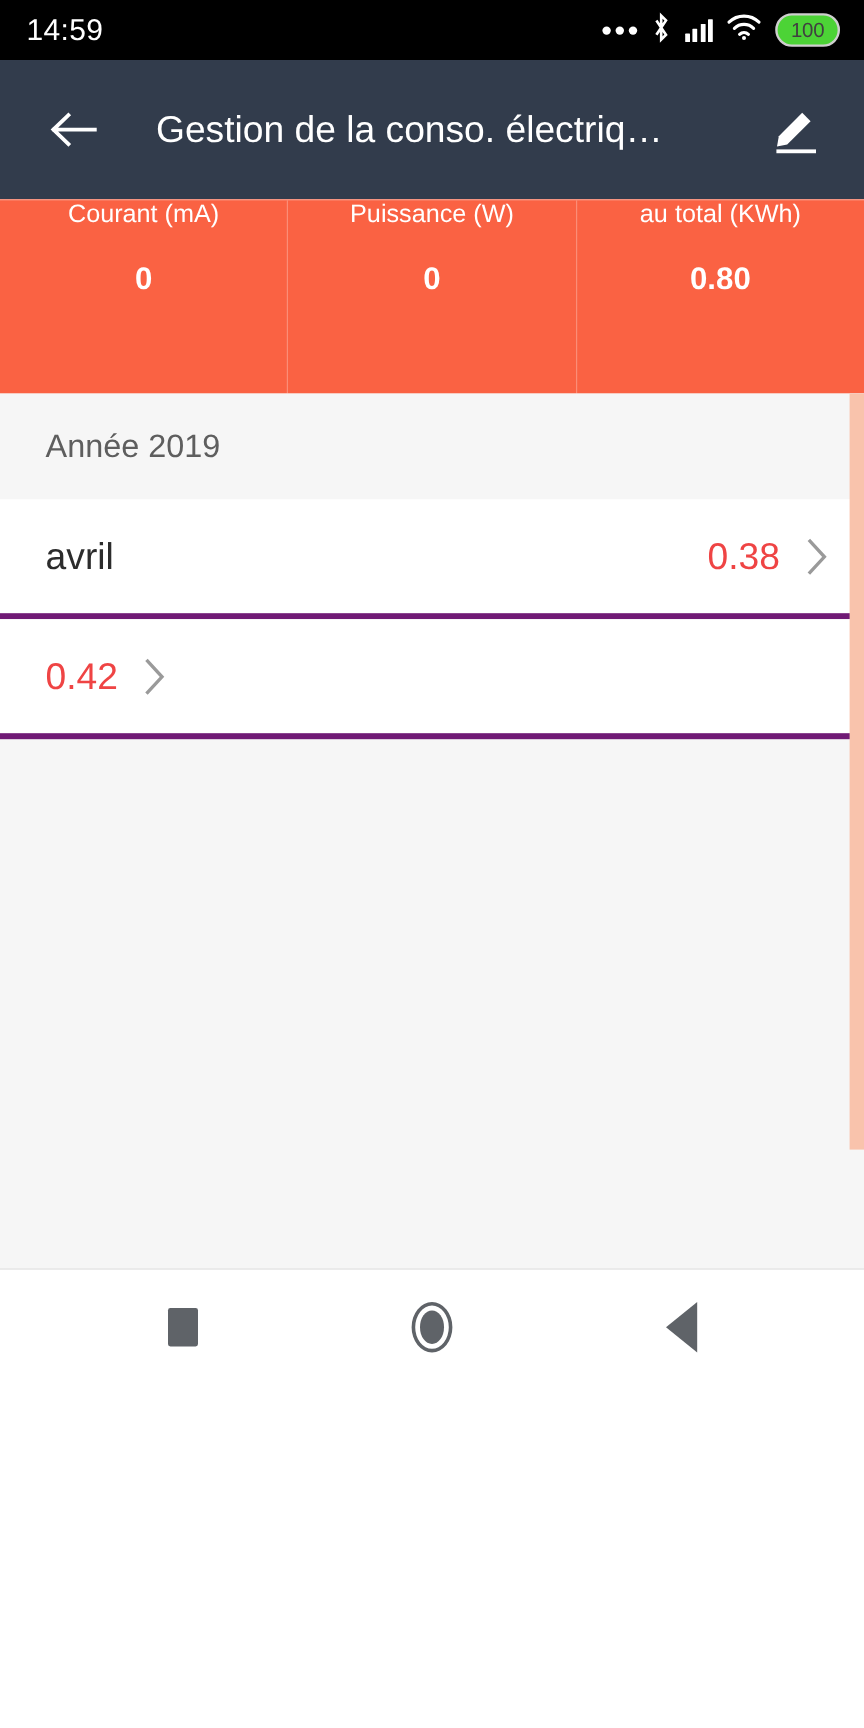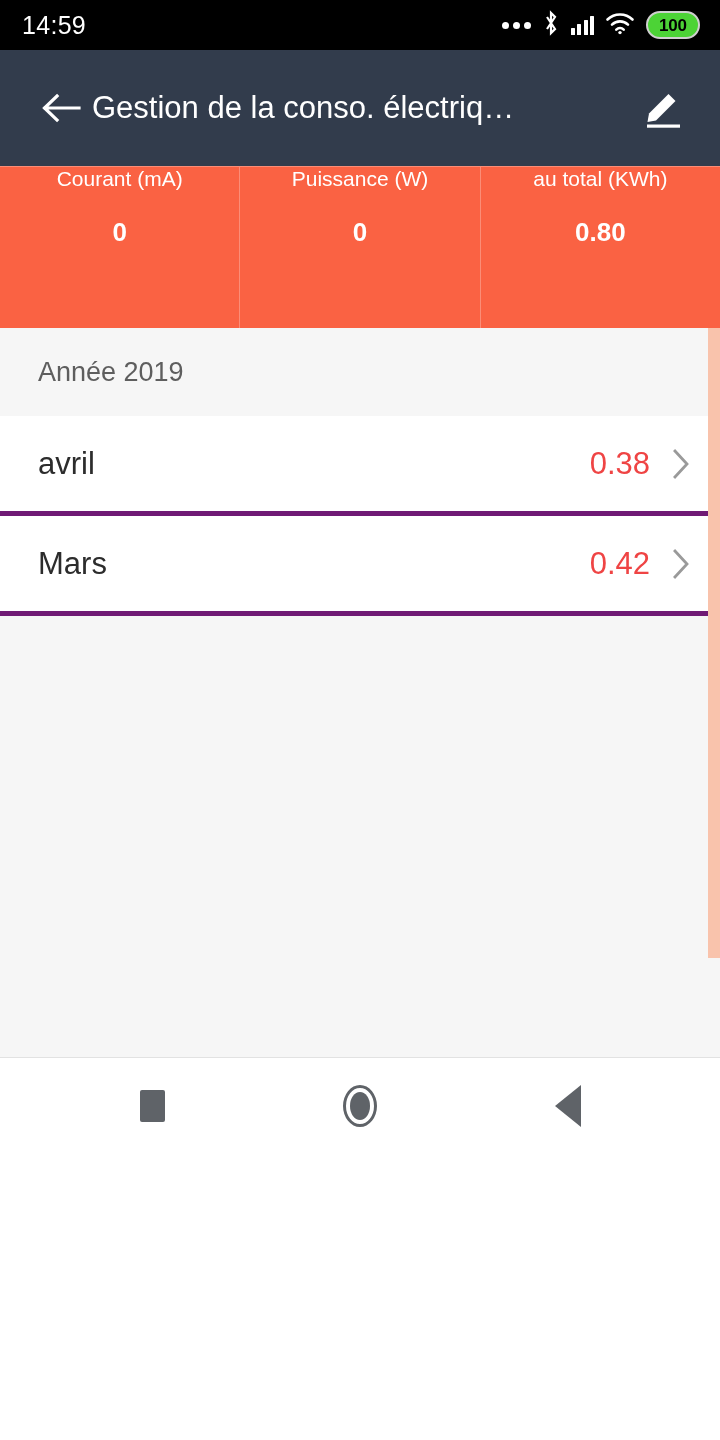--- a/index.html
+++ b/index.html
@@ -72,23 +72,23 @@
     justify-content: center;
     min-width: 54px;
     height: 28px;
     border-radius: 14px;
     background: #4CD336;
     border: 2px solid #cfcfcf;
     box-sizing: border-box;
     padding: 0 5px;
   }
   .battery span {
-    color: #000000;
+    color: #404040;
     font-size: 17px;
-    font-weight: 700;
+    font-weight: 400;
     line-height: 1;
     letter-spacing: -0.2px;
   }
 
   
   .appbar {
     height: 116px;
     background: #323C4C;
     display: flex;
     align-items: center;
@@ -103,20 +103,21 @@
     align-items: center;
     justify-content: center;
     flex: 0 0 auto;
     cursor: pointer;
   }
   .appbar-title {
     flex: 1 1 auto;
     color: #ffffff;
     font-size: 31px;
     font-weight: 400;
+    margin-left: 38px;
     white-space: nowrap;
     overflow: hidden;
   }
   .appbar-edit {
     width: 62px;
     height: 62px;
     display: flex;
     align-items: center;
     justify-content: center;
     flex: 0 0 auto;
@@ -369,21 +370,20 @@
       <div class="row-name">avril</div>
       <div class="row-value">0.38</div>
       <div class="row-chevron">
         <svg width="20" height="32" viewBox="0 0 20 32" aria-hidden="true">
           <path d="M4 3 L16 16 L4 29" fill="none" stroke="#9A9A9A" stroke-width="2.8" stroke-linecap="square" stroke-linejoin="miter"></path>
         </svg>
       </div>
     </div>
 
     <div class="row">
-      <div class="row-name">Mars</div>
       <div class="row-value">0.42</div>
       <div class="row-chevron">
         <svg width="20" height="32" viewBox="0 0 20 32" aria-hidden="true">
           <path d="M4 3 L16 16 L4 29" fill="none" stroke="#9A9A9A" stroke-width="2.8" stroke-linecap="square" stroke-linejoin="miter"></path>
         </svg>
       </div>
     </div>
 
     <div class="scrollbar"></div>
   </div>

